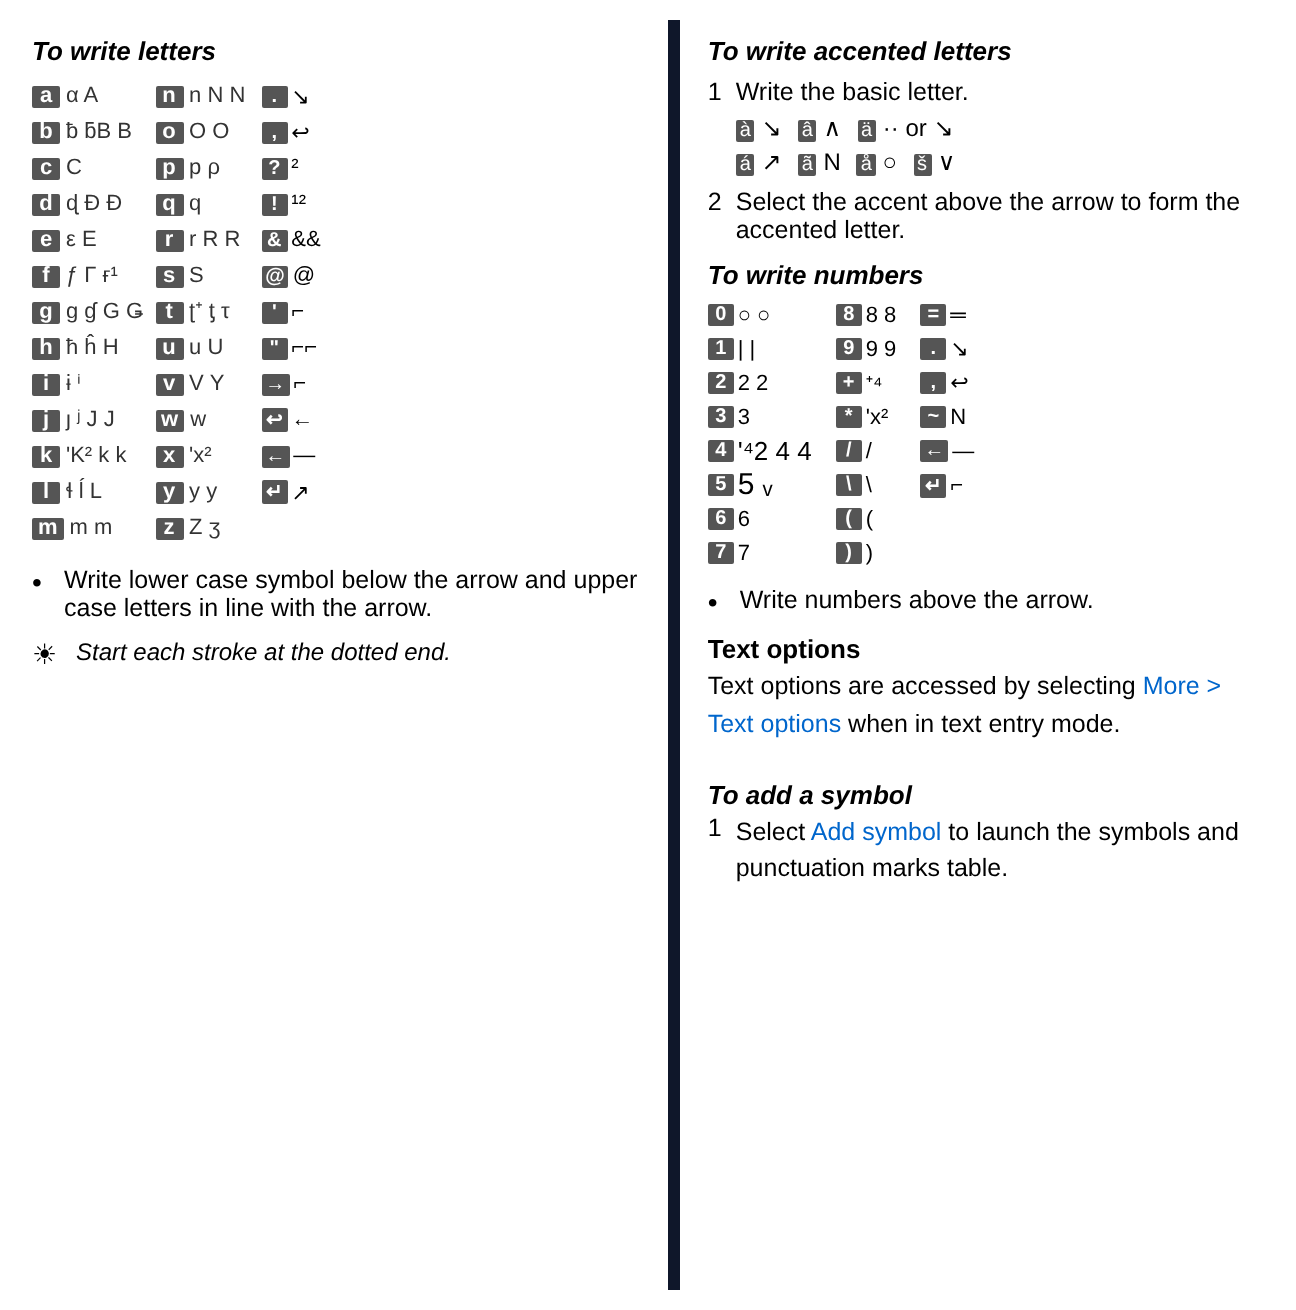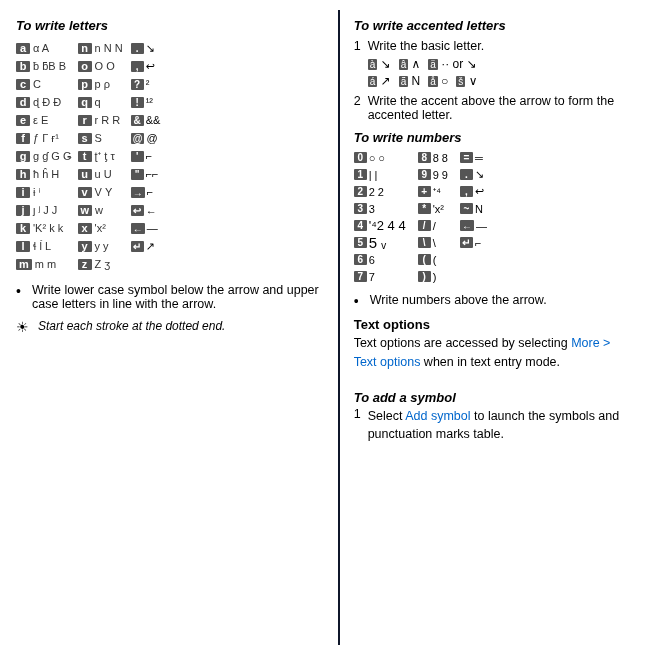--- a/index.html
+++ b/index.html
@@ -13,21 +13,21 @@
     }
     .page {
       display: flex;
       width: 648px;
       min-height: 655px;
       padding: 10px 0 10px 0;
     }
     .left-col {
       width: 374px;
       padding: 8px 10px 8px 16px;
-      border-right: 2px solid #0f172a;
+      border-right: 6px solid #0f172a;
     }
     .right-col {
       width: 338px;
       padding: 8px 25px 8px 14px;
     }
     .section-title {
       font-style: italic;
       font-weight: bold;
       font-size: 13px;
       margin-bottom: 6px;
@@ -394,21 +394,21 @@
       <div style="display:flex; gap:8px; font-size:12px;">
         <span><span class="kbd" style="background:#555;color:#fff;padding:0 2px;font-size:10px;border-radius:1px;">á</span> ↗</span>
         <span><span class="kbd" style="background:#555;color:#fff;padding:0 2px;font-size:10px;border-radius:1px;">ã</span> Ν</span>
         <span><span class="kbd" style="background:#555;color:#fff;padding:0 2px;font-size:10px;border-radius:1px;">å</span> ○</span>
         <span><span class="kbd" style="background:#555;color:#fff;padding:0 2px;font-size:10px;border-radius:1px;">š</span> ∨</span>
       </div>
     </div>
 
     <div class="numbered-item" style="margin-bottom:6px;">
       <span class="num">2&nbsp;</span>
-      <span>Write the accent above the arrow to form the accented letter.</span>
+      <span>Select the accent above the arrow to form the accented letter.</span>
     </div>
 
     <div class="numbers-section">
       <div class="write-numbers-title">To write numbers</div>
 
       <div style="display:flex; flex-direction:row; gap:4px; margin: 3px 0 8px 0;">
 
         <div class="num-col">
           <div class="num-cell">
               <span class="kbd" style="background:#555;color:#fff;padding:0 2px;font-size:10px;border-radius:1px;">0</span>

